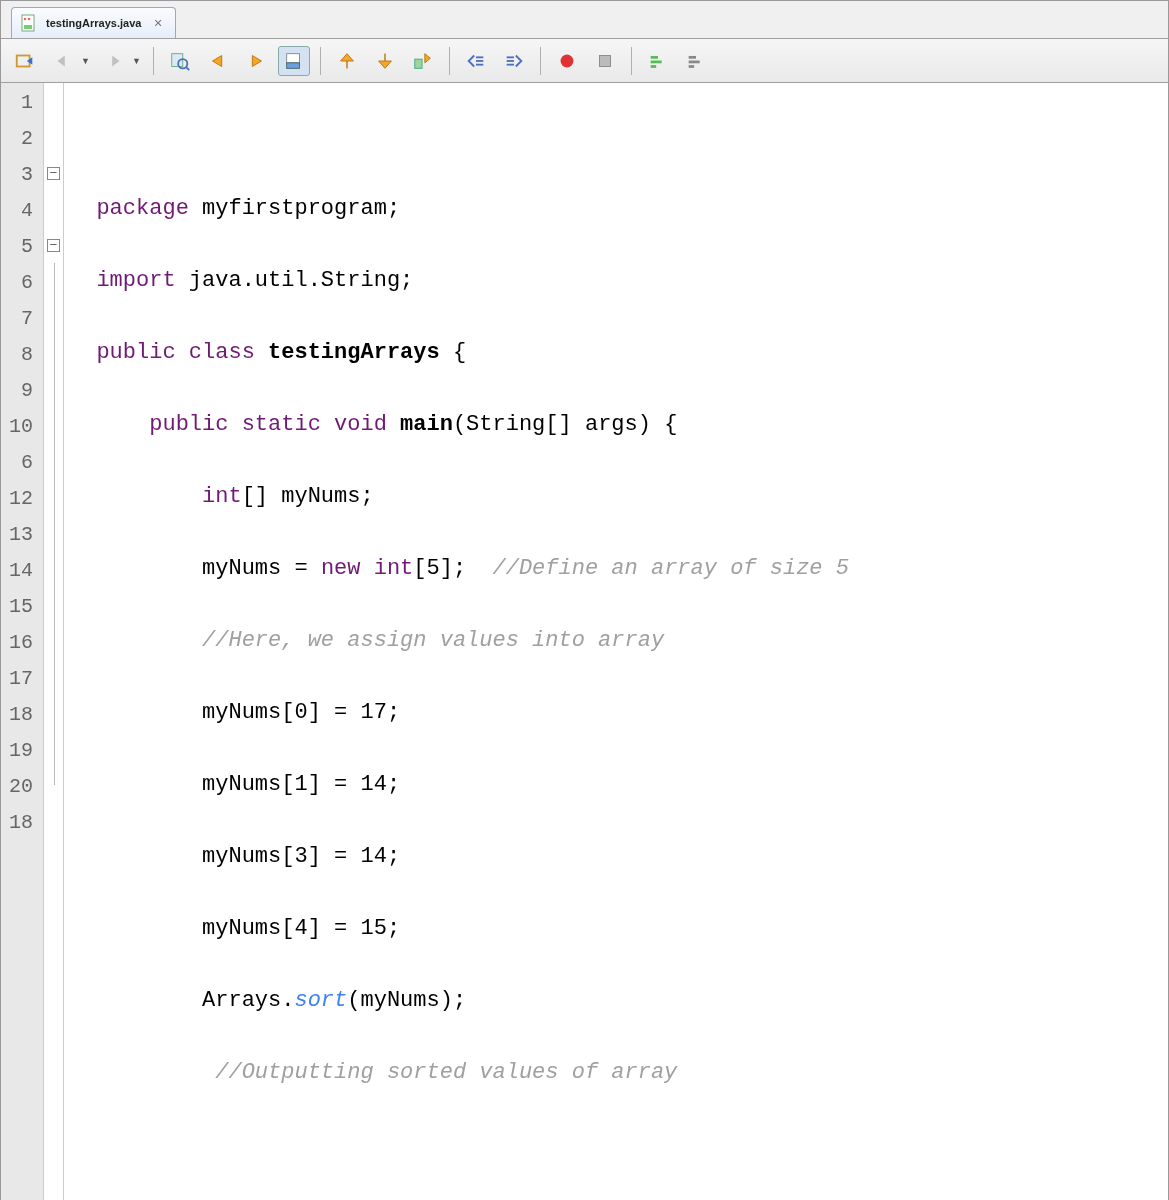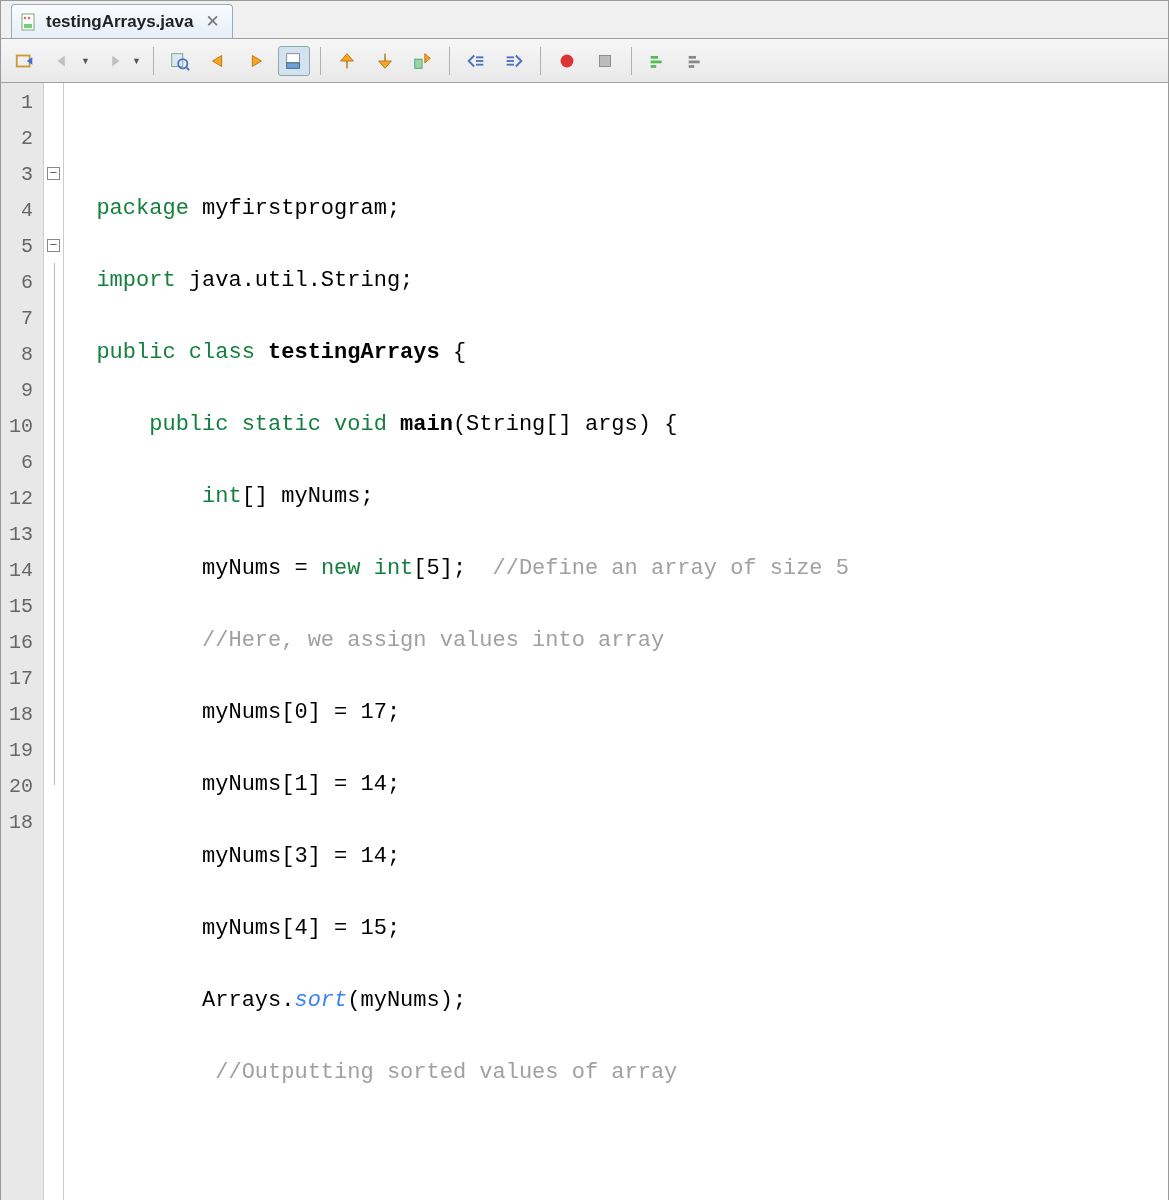--- a/index.html
+++ b/index.html
@@ -29,21 +29,21 @@
   .tab {
     background: linear-gradient(#fafcff,#e6eef9);
     border: 1px solid #9ab;
     border-bottom: none;
     padding: 6px 12px 6px 8px;
     display: flex;
     align-items: center;
     gap: 8px;
     border-radius: 4px 4px 0 0;
     font-weight: bold;
-    font-size: 17px;
+    font-size: 11px;
     color: #222;
   }
   .tab .file-icon { width:18px; height:18px; }
   .tab .close-x { color:#777; font-weight:normal; padding-left:4px;}
   .toolbar {
     background: linear-gradient(#f6f6f6,#e9e9e9);
     border-bottom: 1px solid #a0a0a0;
     display: flex;
     align-items: center;
     padding: 4px 8px;
@@ -79,23 +79,23 @@
   .fold-col {
     width:20px;
     border-right:1px solid #ccc;
     background:#fff;
   }
   .fold-col .fc { height:36px; display:flex; align-items:center; justify-content:center; position:relative;}
   .fold-box { width:13px; height:13px; border:1px solid #888; background:#fff; font-size:13px; line-height:11px; text-align:center; color:#555;}
   .fold-line { position:absolute; left:50%; width:1px; background:#bbb;}
   .code-col { flex:1; padding-left: 6px; white-space: pre; }
   .code-col .cl { height:36px; }
-  .kw { color:#15803d;margin-top:40px; }
+  .kw { color:#701a75;margin-top:40px; }
   .str, .out { color:#3b82f6; font-style:italic;}
-  .cmt { color:#a0a0a0; }
+  .cmt { color:#a0a0a0;font-style:italic; }
   .bold { font-weight:bold; }
 </style>
 </head>
 <body>
 
 <div class="editor-pane">
   <div class="tab-bar">
     <div class="tab">
       <svg class="file-icon" viewBox="0 0 18 18">
           <rect x="2" y="1" width="12" height="16" fill="#fff" stroke="#7a7"></rect>

